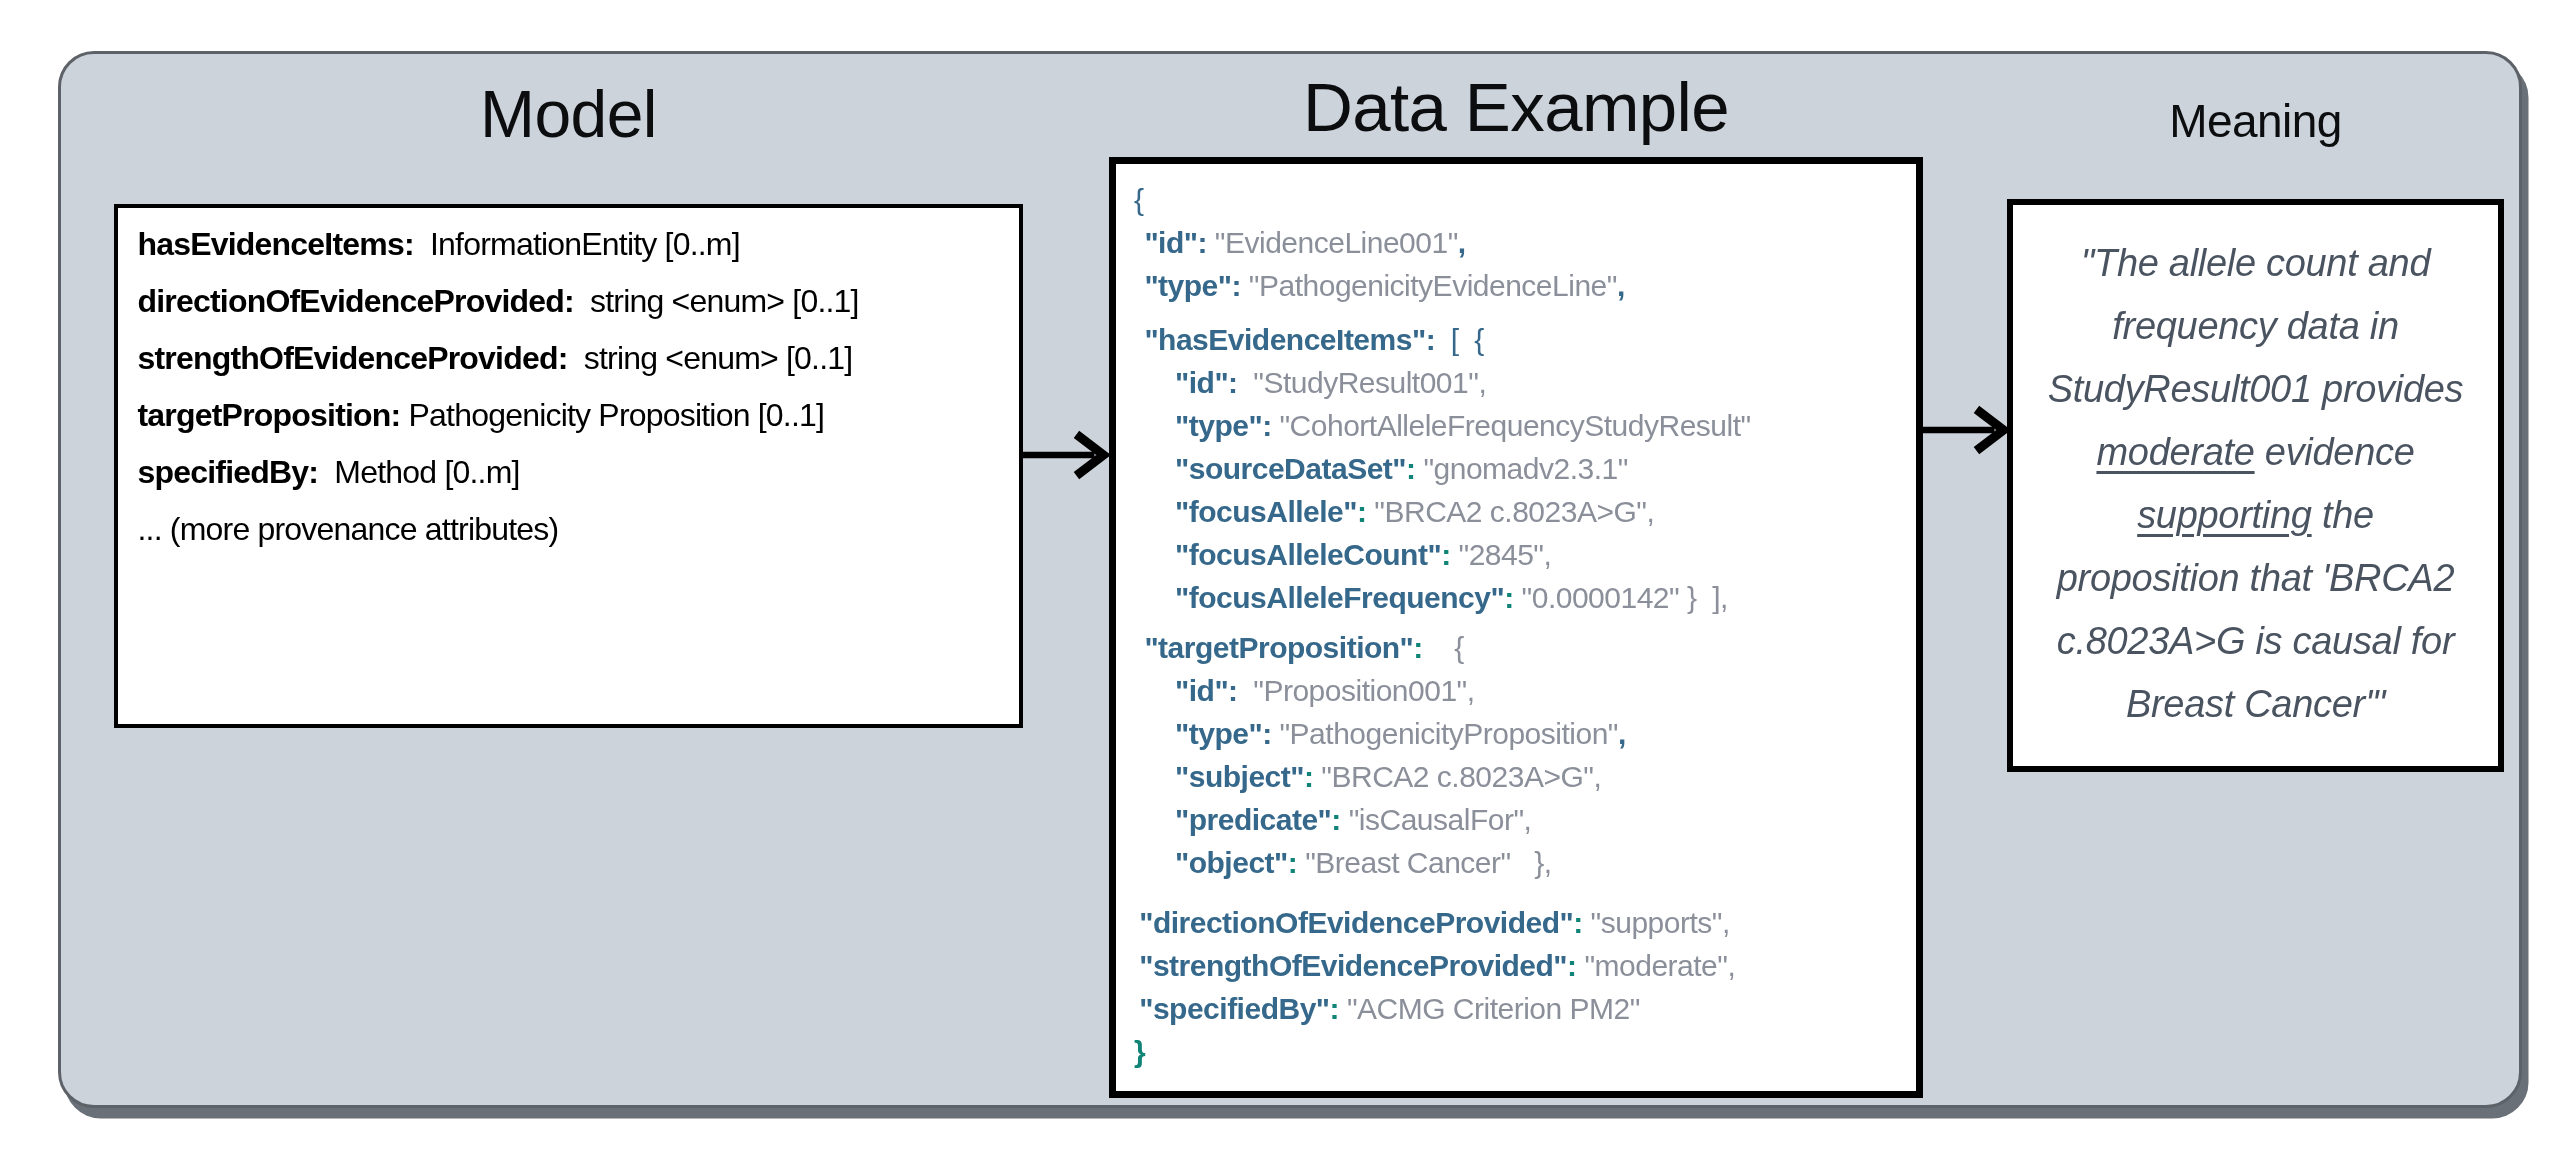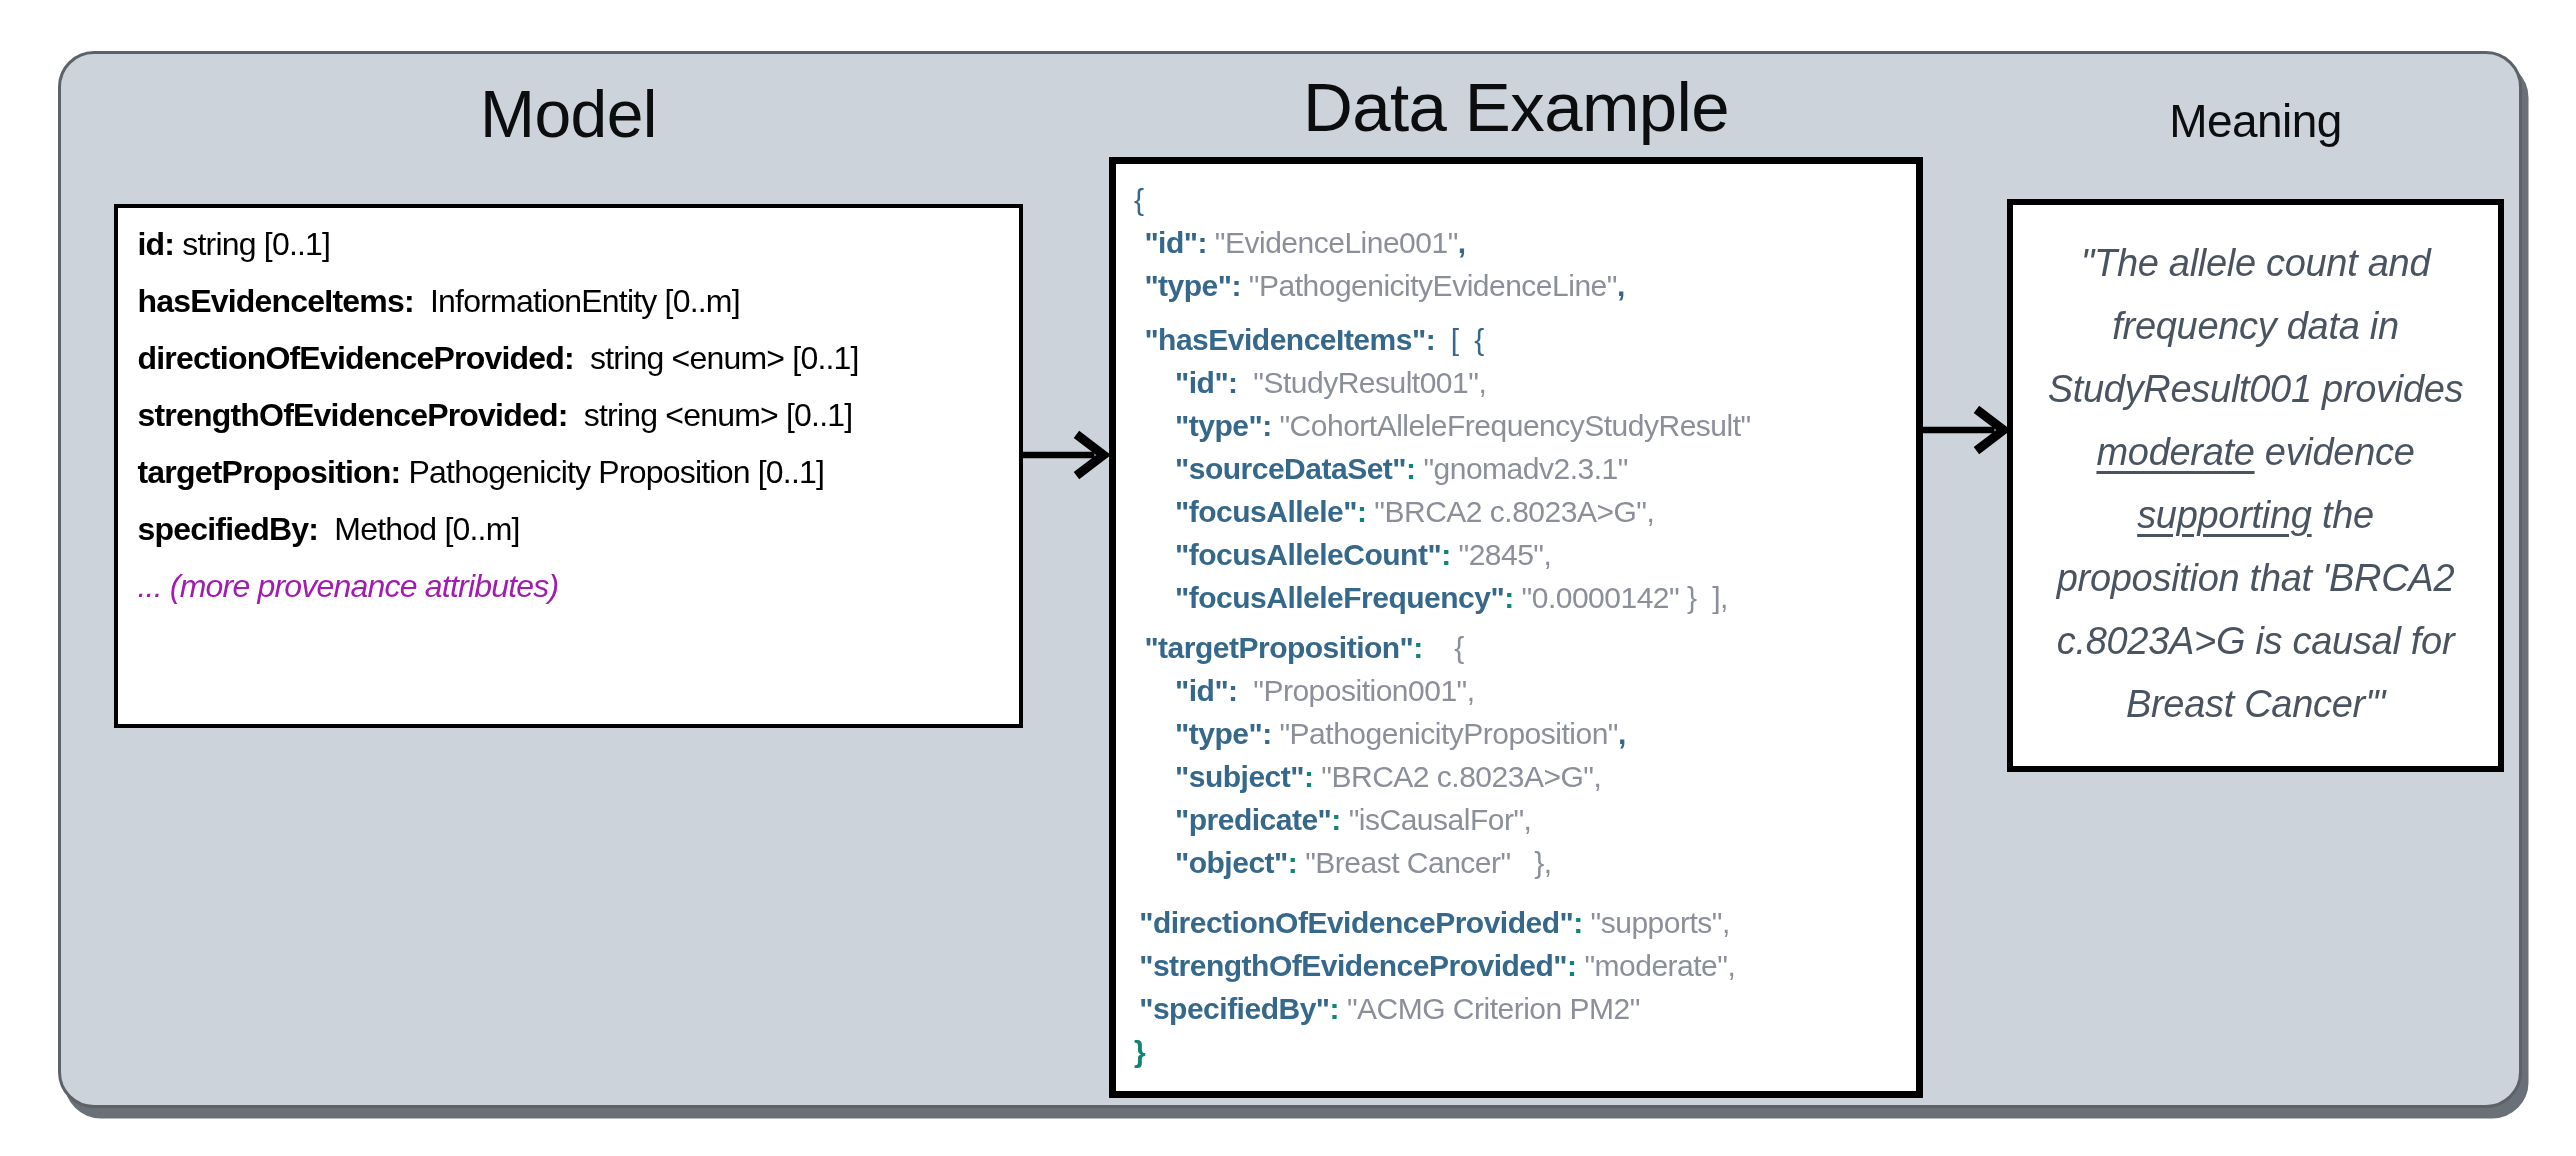--- a/index.html
+++ b/index.html
@@ -19,21 +19,21 @@
   #title-meaning{left:2007px;top:82px;width:497px;font-size:46px;}
 
   
   .model-box{position:absolute;left:114px;top:192px;width:909px;height:524px;
              background:#ffffff;border:4.5px solid #000;box-sizing:border-box;}
   .model-title{height:79px;line-height:79px;text-align:center;font-weight:bold;
                font-size:40px;border-bottom:5.8px solid #000;letter-spacing:-0.6px;color:#000;}
   .attrs{padding:7.8px 9px 0 19.5px;font-size:32px;letter-spacing:-0.8px;color:#000;}
   .attr{line-height:57px;white-space:pre;}
   .attr .an{font-weight:bold;}
-  .footnote{line-height:57px;color:#a21caf;font-style:italic;white-space:pre;}
+  .footnote{line-height:57px;color:#000000;white-space:pre;}
 
   
   .data-box{position:absolute;left:1109px;top:145px;width:814px;height:941px;
             background:#ffffff;border:7.8px solid #000;box-sizing:border-box;
             padding:14.3px 0 0 18px;}
   .jline{font-size:30px;line-height:43px;white-space:pre;letter-spacing:-0.5px;}
   .ind0{padding-left:0;}
   .ind1{padding-left:10.4px;}
   .ind2{padding-left:41px;}
   .ind3{padding-left:5.2px;}
@@ -63,21 +63,20 @@
 <div class="canvas">
 
   <div class="frame"></div>
 
   <div class="htitle" id="title-model">Model</div>
   <div class="htitle" id="title-data">Data Example</div>
   <div class="htitle" id="title-meaning">Meaning</div>
 
   <div class="model-box">
     <div class="attrs" id="attrs">
-        <div class="attr"><span class="an">id:</span><span> string [0..1]</span></div>
         <div class="attr"><span class="an">hasEvidenceItems:</span><span>  InformationEntity [0..m]</span></div>
         <div class="attr"><span class="an">directionOfEvidenceProvided:</span><span>  string &lt;enum&gt; [0..1]</span></div>
         <div class="attr"><span class="an">strengthOfEvidenceProvided:</span><span>  string &lt;enum&gt; [0..1]</span></div>
         <div class="attr"><span class="an">targetProposition:</span><span> Pathogenicity Proposition [0..1]</span></div>
         <div class="attr"><span class="an">specifiedBy:</span><span>  Method [0..m]</span></div>
         <div class="footnote">... (more provenance attributes)</div>
       </div>
   </div>
 
   <div class="arrow" id="arrow-1">

